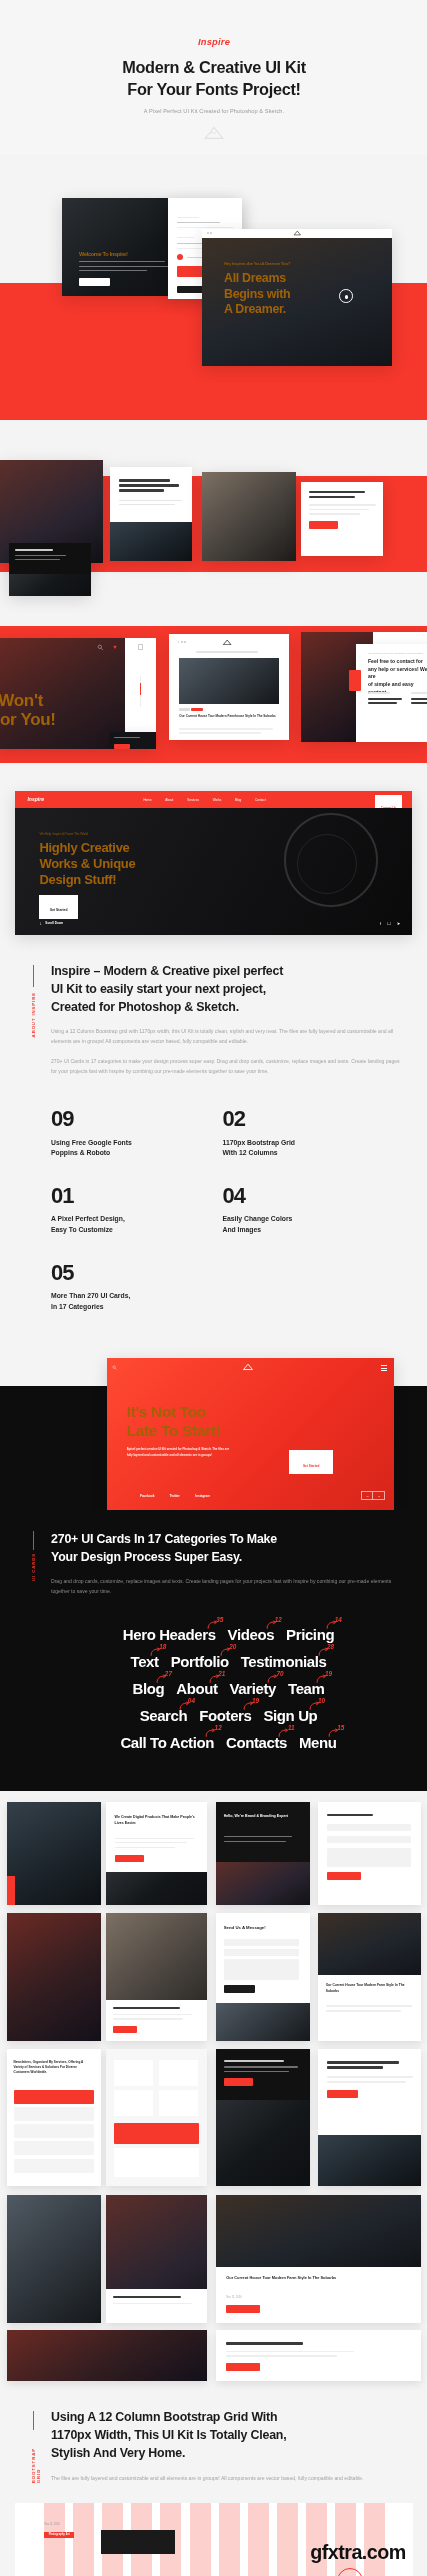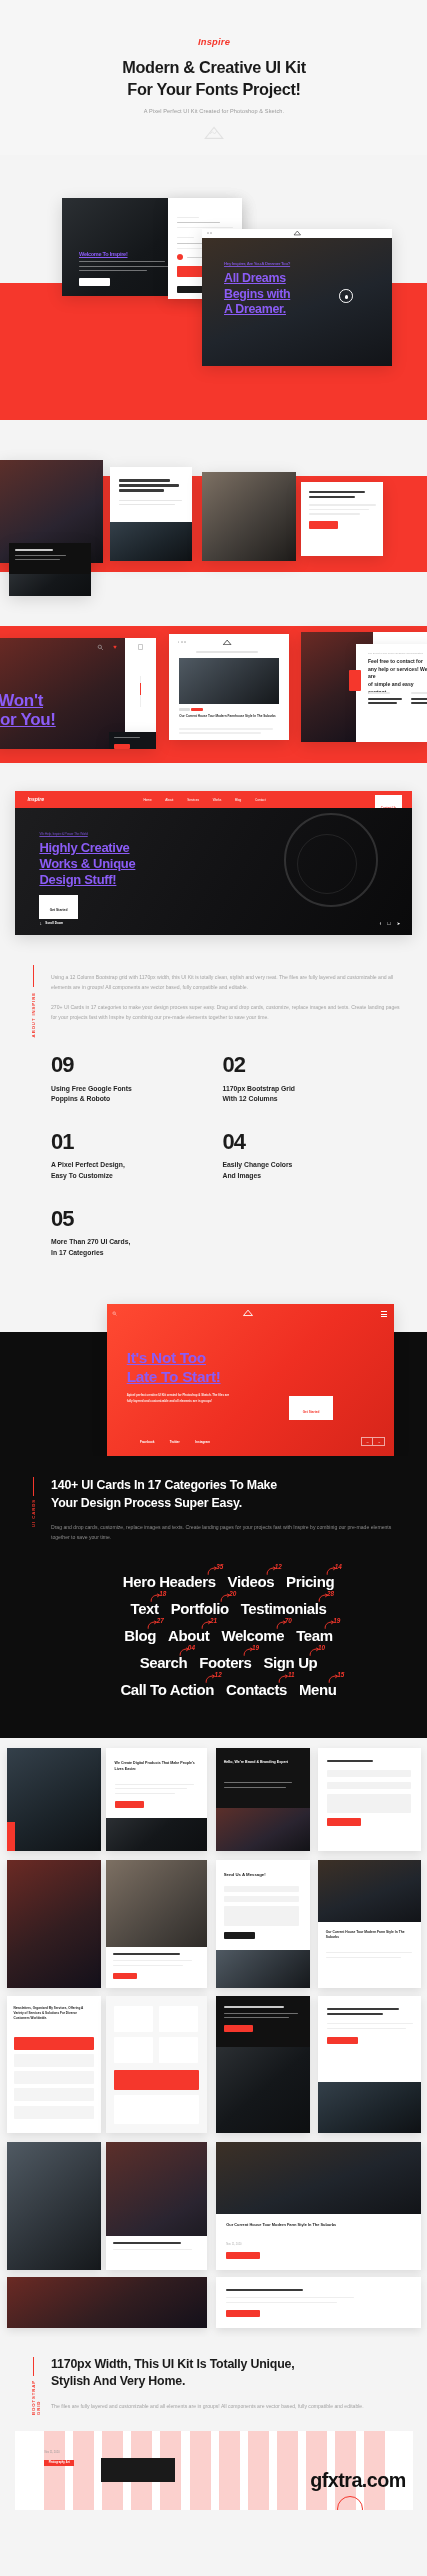--- a/index.html
+++ b/index.html
@@ -41,21 +41,21 @@
   .ph-g { background: linear-gradient(140deg,#7d7063 0%,#46413c 55%,#1d1b19 100%); }
   .ph-red { background: linear-gradient(135deg,#ff4a32 0%,#ef2f22 55%,#d6251a 100%); }
   .mtxt { position:absolute; background:#d8d8d8; border-radius:0.9px; }
   .mtxt.w { background: rgba(255,255,255,.78); }
   .mtxt.dim { background: rgba(255,255,255,.4); }
   .mtxt.dk { background:#3a3a3a; }
   .mbtn { position:absolute; border-radius:0.9px; }
   .mbtn.red { background:#f5372c; }
   .mbtn.wt { background:#fff; }
   .mbtn.bk { background:#1b1b1b; }
-  .ov-title { position:absolute; color:#8b5cf6; font-weight:bold; line-height:1.12; letter-spacing:-0.3px;text-decoration:underline; }
+  .ov-title { position:absolute; color:#a16207; font-weight:bold; line-height:1.12; letter-spacing:-0.3px; }
 
   
   .section { position: relative; }
   .vlabel {
     position: absolute; color: #f5372c; font-size: 4.3px; letter-spacing: 0.9px;
     font-weight: bold; writing-mode: vertical-rl; transform: rotate(180deg);
     text-transform: uppercase;
   }
   .vrule { position: absolute; width: 0.9px; background: #f5372c; }
 
@@ -311,20 +311,25 @@
           <span>☐</span>
           <span>➤</span>
         </div>
       </div>
     </div>
   </div>
 
   <div class="section" style="padding:24px 26px 26px 51px;">
     <div class="vrule" style="left:33px; top:26px; height:22px;"></div>
     <div class="vlabel" style="left:31px; top:53px;">About Inspire</div>
+    <div class="head2">
+      <div>Inspire – Modern &amp; Creative pixel perfect</div>
+      <div>UI Kit to easily start your next project,</div>
+      <div>Created for Photoshop &amp; Sketch.</div>
+    </div>
     <div class="body-sm">Using a 12 Column Bootstrap grid with 1170px width, this UI Kit is totally clean, stylish and very neat. The files are fully layered and customizable and all elements are in groups! All components are vector based, fully compatible and editable.</div>
     <div class="body-sm">270+ UI Cards in 17 categories to make your design process super easy. Drag and drop cards, customize, replace images and texts. Create landing pages for your projects fast with Inspire by combinig our pre-made elements together to save your time.</div>
   </div>
 
   <div class="section numgrid" style="padding:5.1px 34px 27px 51px;">
     <div class="numitem">
       <div class="num">09</div>
       <div class="nlabel">
         <div>Using Free Google Fonts</div>
         <div>Poppins &amp; Roboto</div>
@@ -391,21 +396,21 @@
         <div style="width:12px;height:8.6px;border:0.9px solid rgba(255,255,255,.6); display:flex; align-items:center; justify-content:center; color:#fff; font-size:3.4px;">←</div>
         <div style="width:12px;height:8.6px;border:0.9px solid rgba(255,255,255,.6); border-left:none; display:flex; align-items:center; justify-content:center; color:#fff; font-size:3.4px;">→</div>
       </div>
     </div>
   </div>
 
   <div class="blackwrap" style="padding:20.5px 22px 29px 51px;">
     <div class="vrule" style="left:33px; top:20.5px; height:19px;"></div>
     <div class="vlabel" style="left:31px; top:43px;">UI Cards</div>
     <div class="head2 onblack">
-      <div>140+ UI Cards In 17 Categories To Make</div>
+      <div>270+ UI Cards In 17 Categories To Make</div>
       <div>Your Design Process Super Easy.</div>
     </div>
     <div class="body-sm onblack">Drag and drop cards, customize, replace images and texts. Create landing pages for your projects fast with Inspire by combinig our pre-made elements together to save your time.</div>
 
     <div class="catlist" style="margin:22px -29px 0 -29px;">
       <div class="catrow">
         <span class="cat">
           <span class="cname">Hero Headers</span>
           <svg class="carrow" viewBox="0 0 20 16">
               <path d="M2 14 C1 6 8 2 15 3" fill="none" stroke="#f5372c" stroke-width="1.6"></path>
@@ -467,21 +472,21 @@
         </span>
         <span class="cat">
           <span class="cname">About</span>
           <svg class="carrow" viewBox="0 0 20 16">
               <path d="M2 14 C1 6 8 2 15 3" fill="none" stroke="#f5372c" stroke-width="1.6"></path>
               <path d="M12 1 L16 3 L12 6" fill="none" stroke="#f5372c" stroke-width="1.6"></path>
             </svg>
           <span class="cnum">21</span>
         </span>
         <span class="cat">
-          <span class="cname">Welcome</span>
+          <span class="cname">Variety</span>
           <svg class="carrow" viewBox="0 0 20 16">
               <path d="M2 14 C1 6 8 2 15 3" fill="none" stroke="#f5372c" stroke-width="1.6"></path>
               <path d="M12 1 L16 3 L12 6" fill="none" stroke="#f5372c" stroke-width="1.6"></path>
             </svg>
           <span class="cnum">70</span>
         </span>
         <span class="cat">
           <span class="cname">Team</span>
           <svg class="carrow" viewBox="0 0 20 16">
               <path d="M2 14 C1 6 8 2 15 3" fill="none" stroke="#f5372c" stroke-width="1.6"></path>
@@ -657,21 +662,22 @@
       <div class="mtxt" style="left:10.3px; top:20.5px; width:128px; height:1.3px; background:#eee;"></div>
       <div class="mtxt" style="left:10.3px; top:25px; width:111px; height:1.3px; background:#eee;"></div>
       <div class="mbtn red" style="left:10.3px; top:33px; width:34px; height:7.7px;"></div>
     </div>
   </div>
 
   <div class="section" style="padding:19px 26px 0 51px; background:#f4f4f4;">
     <div class="vrule" style="left:33px; top:20.5px; height:19px;"></div>
     <div class="vlabel" style="left:31px; top:43px;">Bootstrap Grid</div>
     <div class="head2">
-      <div>1170px Width, This UI Kit Is Totally Unique,</div>
+      <div>Using A 12 Column Bootstrap Grid With</div>
+      <div>1170px Width, This UI Kit Is Totally Clean,</div>
       <div>Stylish And Very Home.</div>
     </div>
     <div class="body-sm">The files are fully layered and customizable and all elements are in groups! All components are vector based, fully compatible and editable.</div>
   </div>
 
   <div class="gridshow" style="height:79px; margin-top:19px;">
     <div class="gcol" style="left:29px; width:20.5px;"></div>
     <div class="gcol" style="left:58px; width:20.5px;"></div>
     <div class="gcol" style="left:87px; width:20.5px;"></div>
     <div class="gcol" style="left:116px; width:20.5px;"></div>

